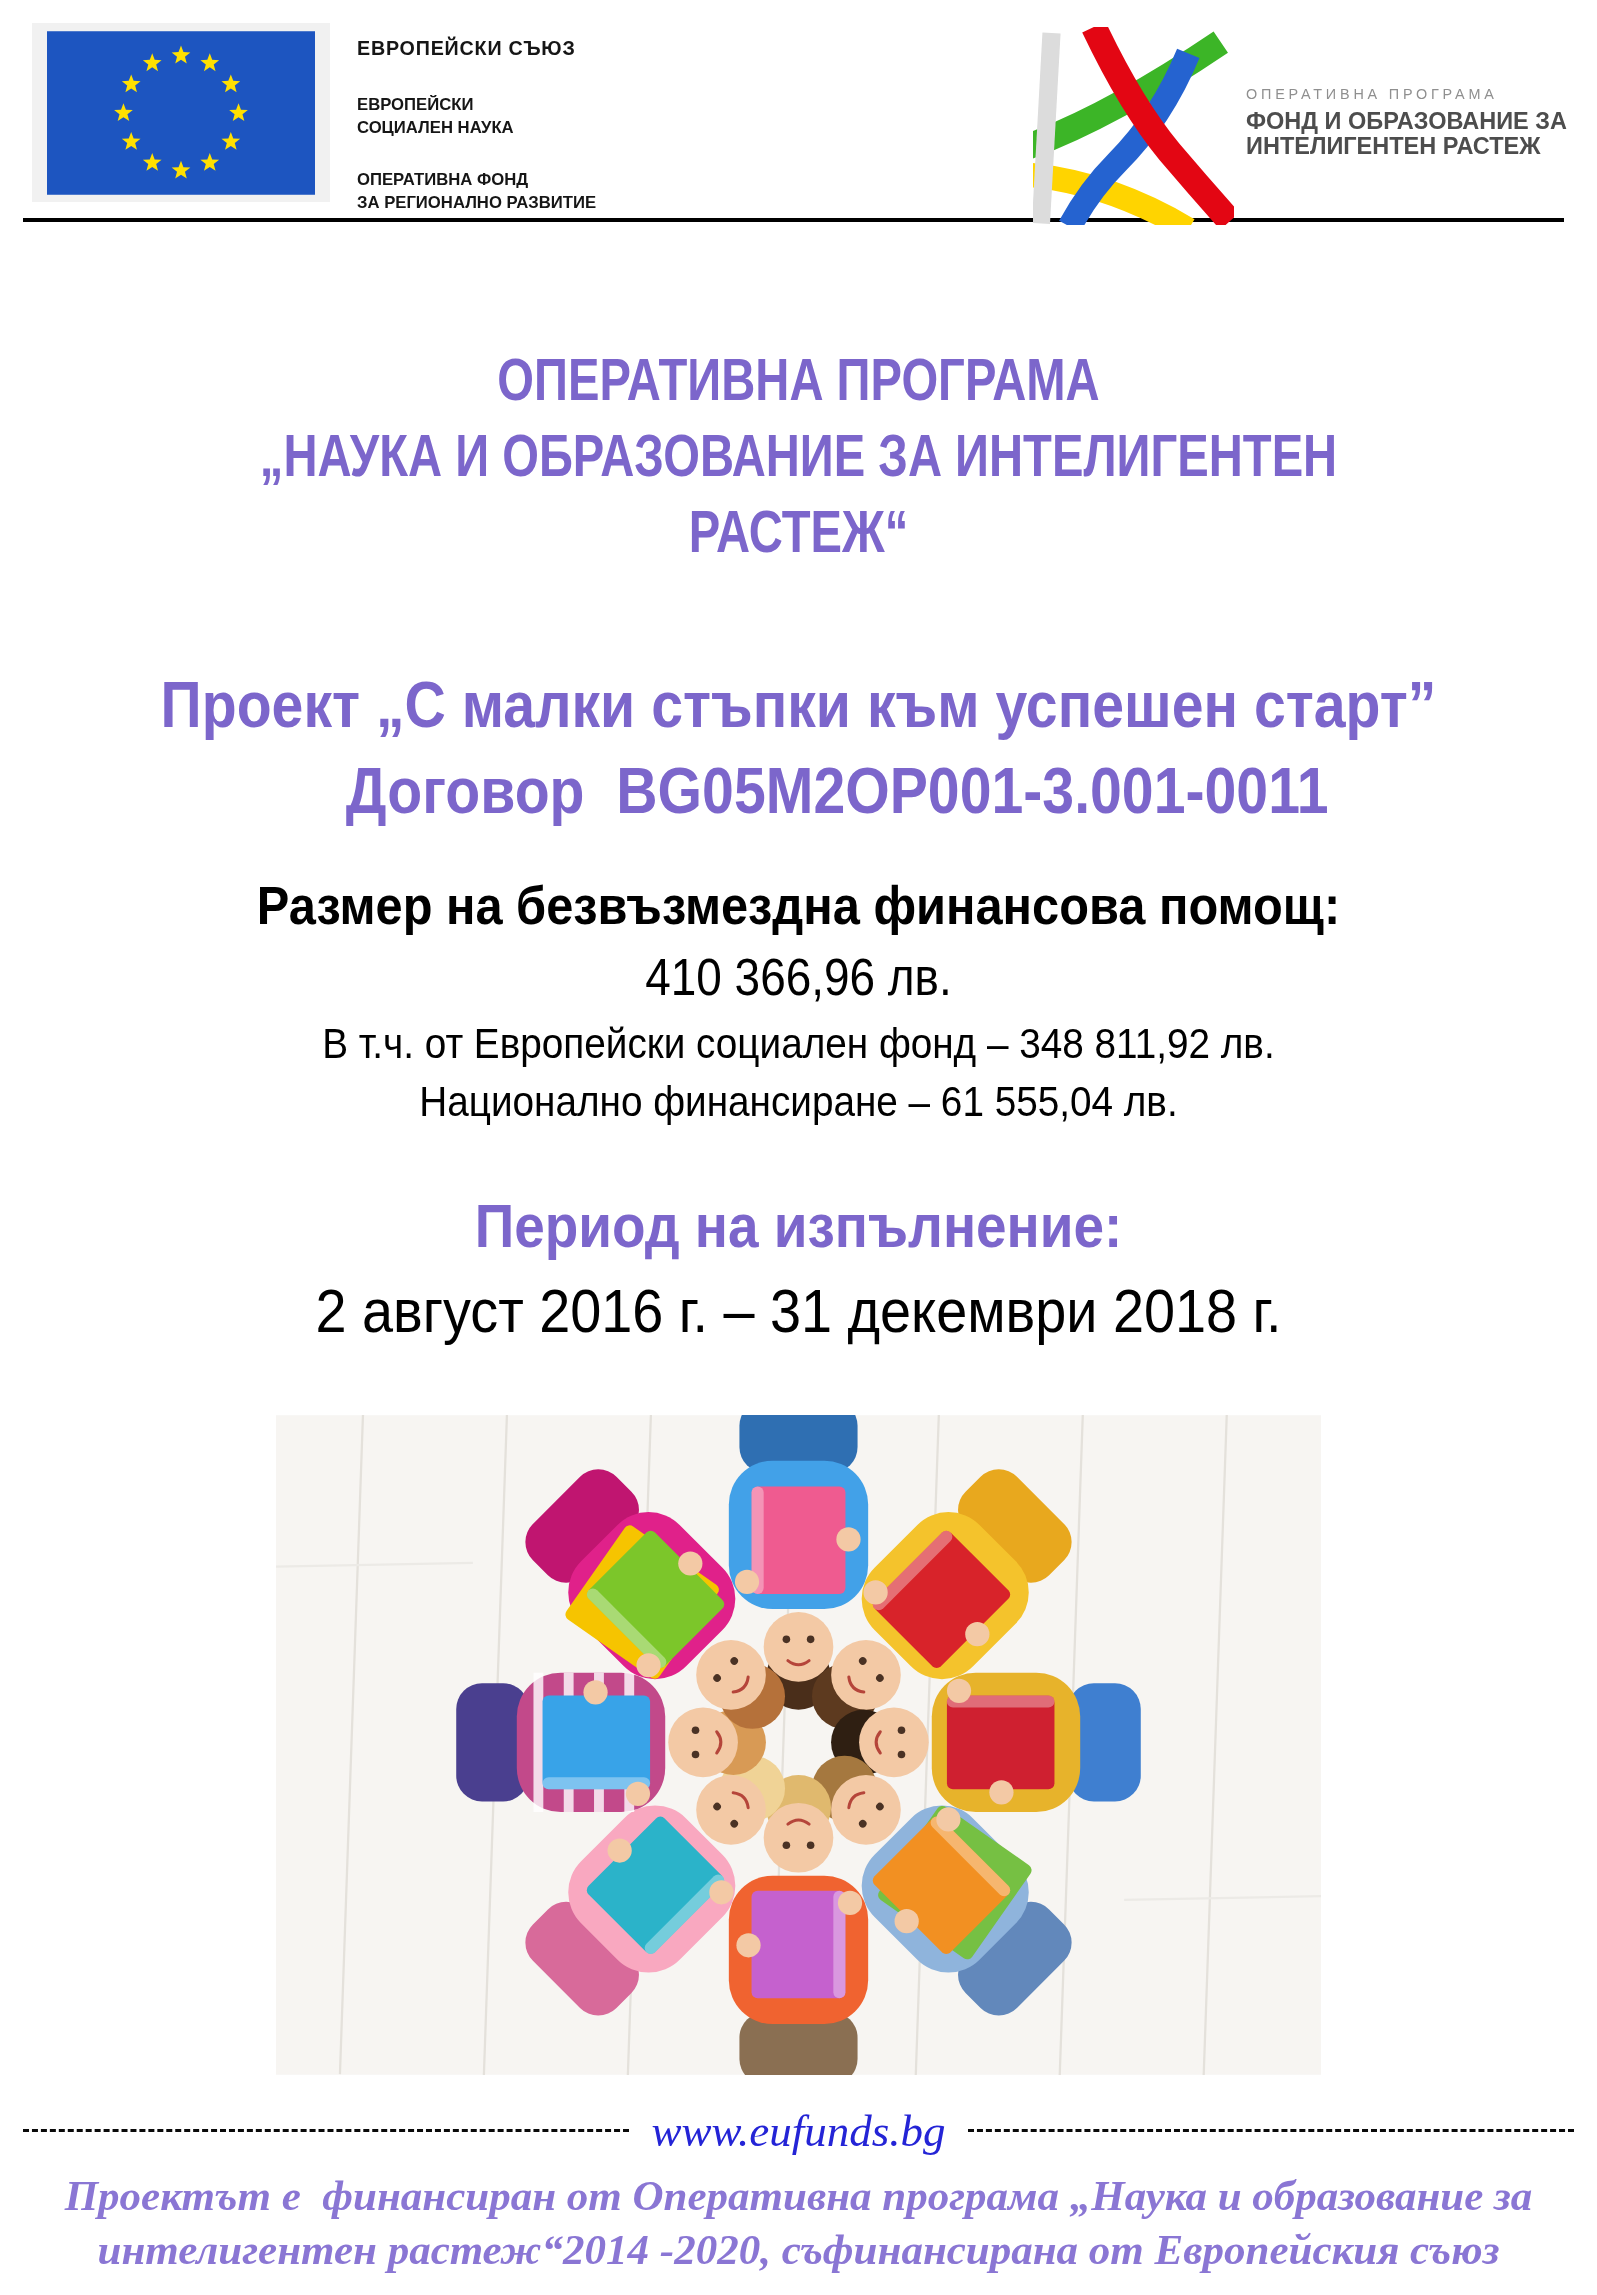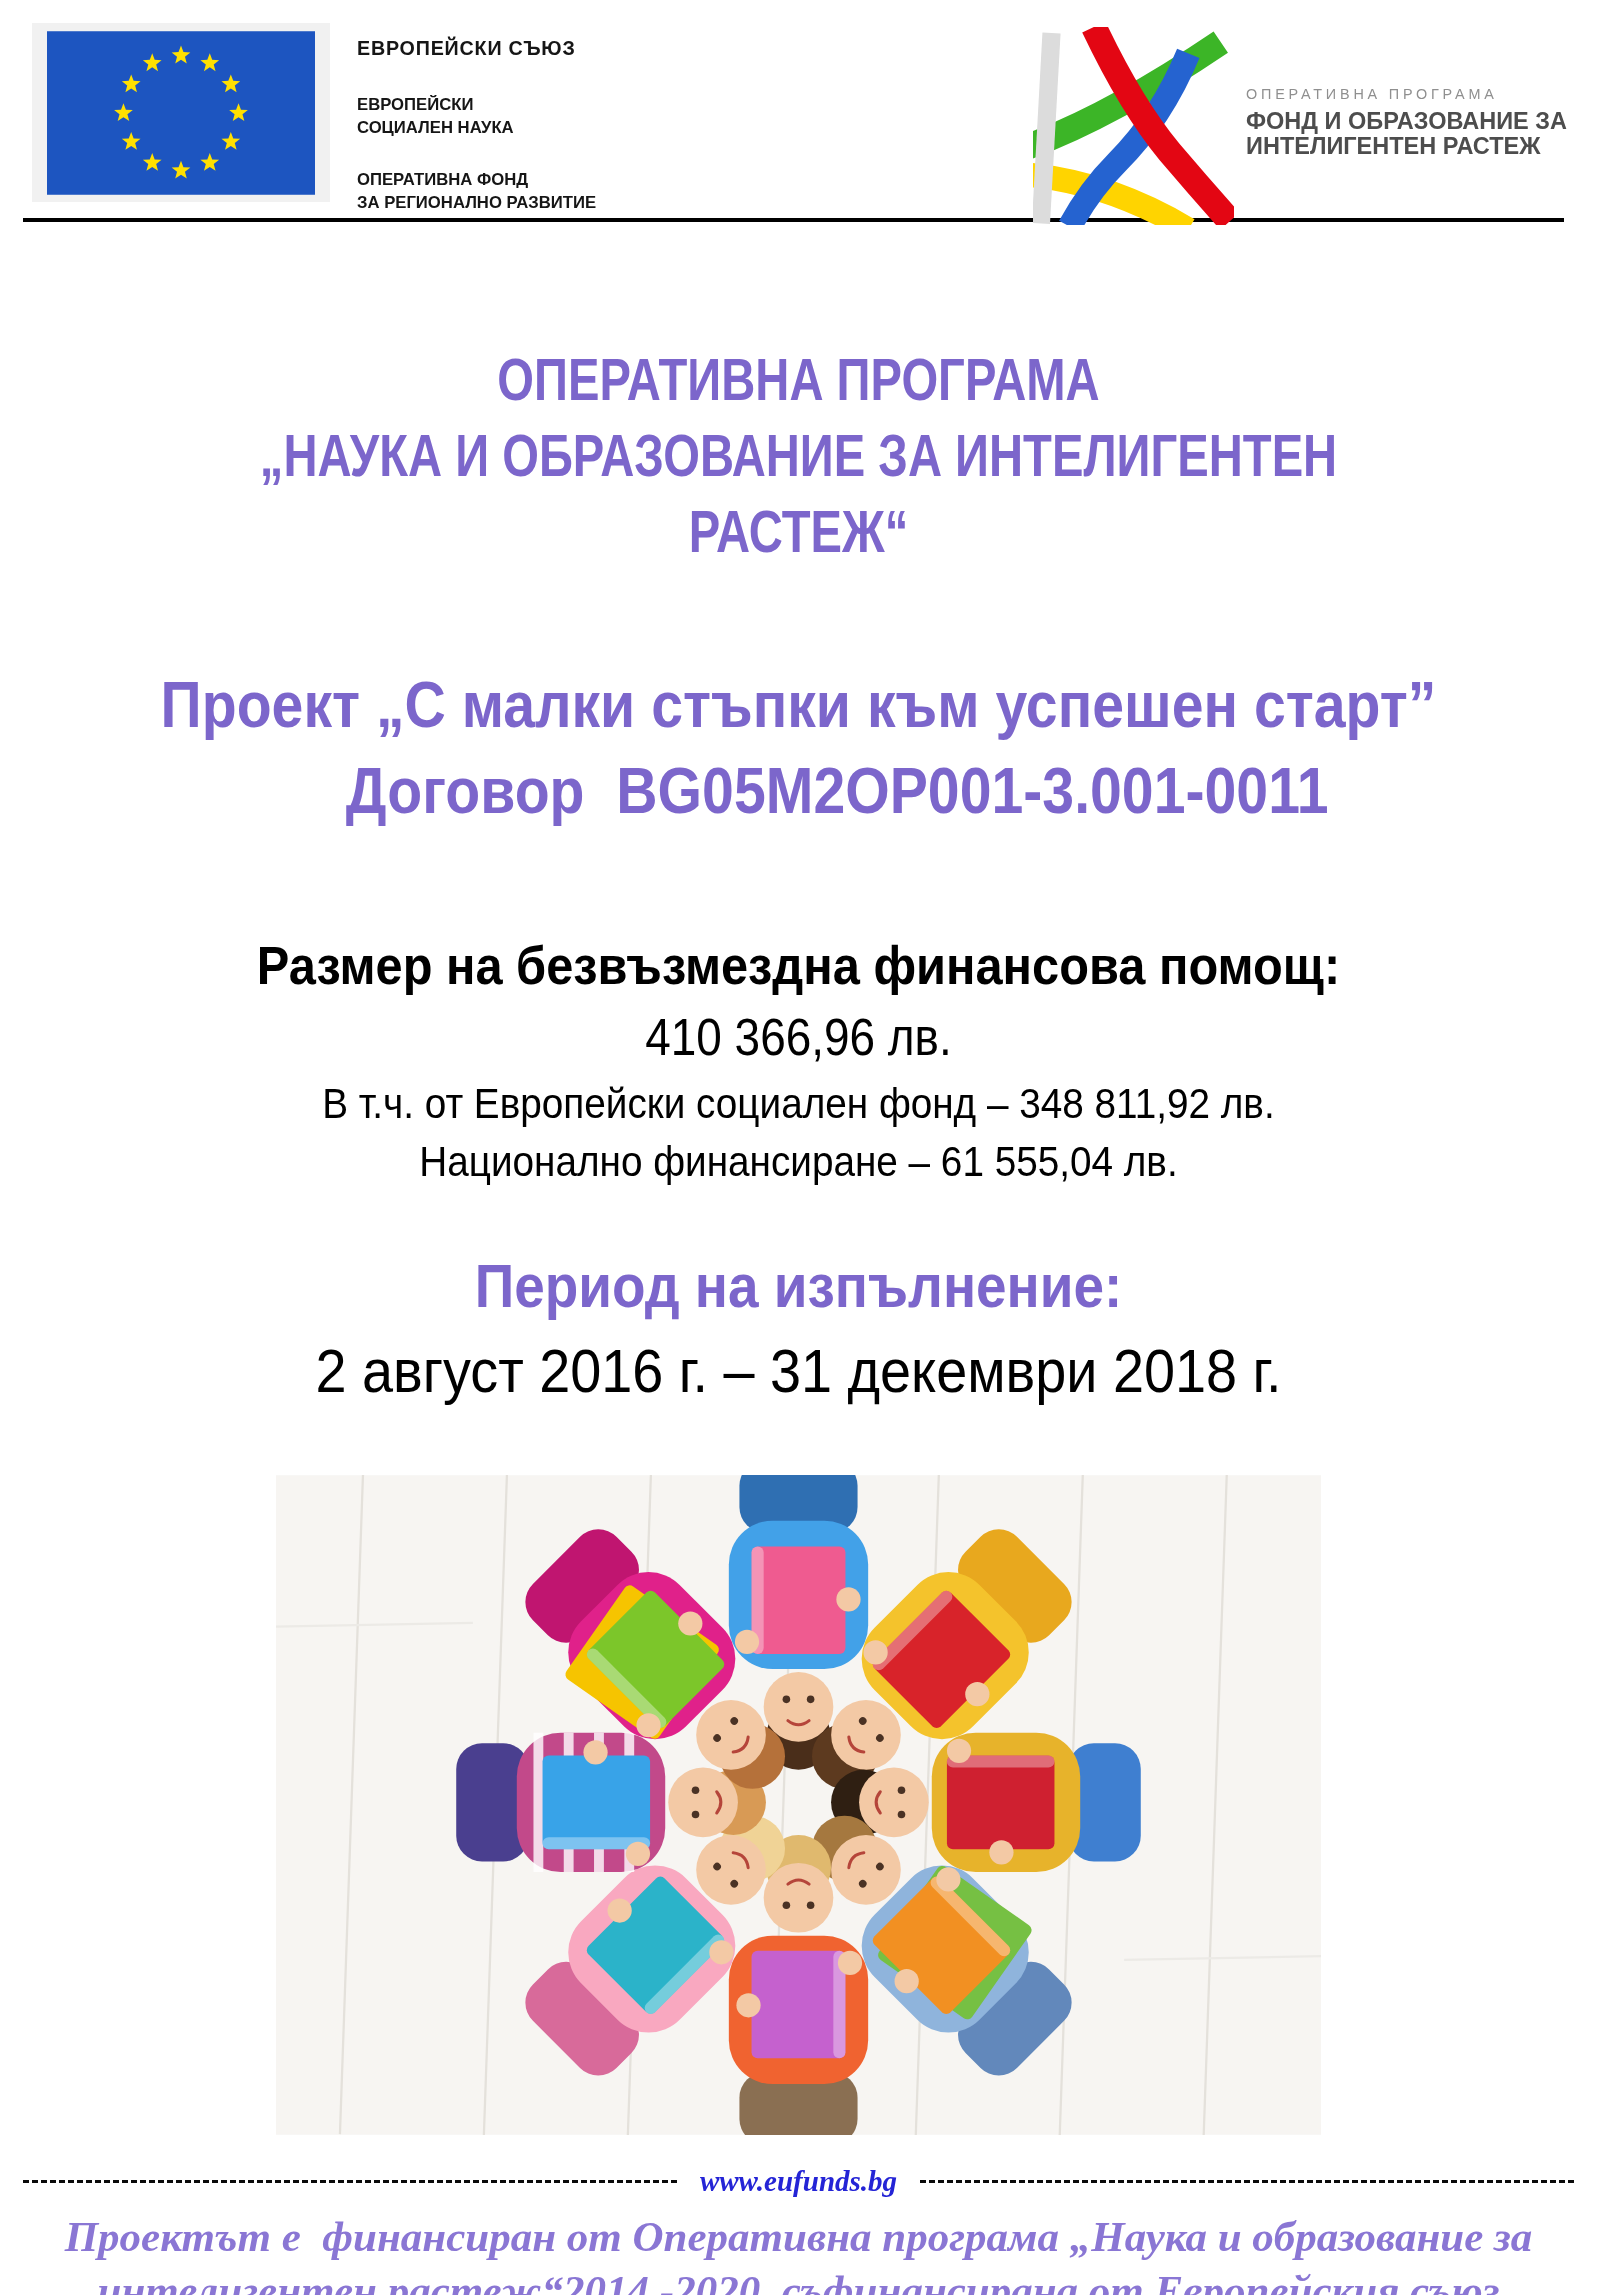--- a/index.html
+++ b/index.html
@@ -37,34 +37,34 @@
   .cx80{transform:scaleX(.80)}
   .cx88{transform:scaleX(.88)}
   .cx90{transform:scaleX(.90)}
   .cx92{transform:scaleX(.92)}
   
   .t1{margin-top:120px;text-align:center;color:var(--heading-purple);
       font-weight:700;font-size:59px;line-height:76px}
   .t2{margin-top:92px;text-align:center;color:var(--heading-purple);
       font-weight:700;font-size:65px;line-height:86px}
   .shift{position:relative;left:44px}
-  .grant{margin-top:96px;text-align:center}
+  .grant{margin-top:36px;text-align:center}
   .g1{font-size:53px;font-weight:700;line-height:71px}
   .g2{font-size:51px;line-height:73px}
   .g3,.g4{font-size:43px;line-height:58px}
   .period{margin-top:55px;text-align:center}
   .p1{font-size:61px;font-weight:700;line-height:83px;color:var(--heading-purple)}
   .p2{font-size:62px;line-height:85px}
   
   .photo{margin:62px auto 0;width:1045px;height:660px;display:block}
   
   .sep{display:flex;align-items:center;margin:30px 23px 0;gap:19.7px}
   .dash{flex:1;border-top:3.8px dashed #0a0a0a;height:0}
-  .weblink{font-family:"Liberation Serif",serif;font-style:italic;font-weight:700;
-           font-size:29px;color:var(--link-blue);padding:0 3px;white-space:nowrap;
+  .weblink{font-family:"Liberation Serif",serif;font-style:italic;font-weight:400;
+           font-size:45px;color:var(--link-blue);padding:0 3px;white-space:nowrap;
            text-decoration:none}
   .ftext{margin-top:12px;text-align:center;font-family:"Liberation Serif",serif;
          font-style:italic;font-weight:700;font-size:43px;line-height:54px;
          color:var(--footer-purple)}
   .ftext div{white-space:pre-wrap}
 </style>
 </head>
 <body>
 
 <div class="header">

